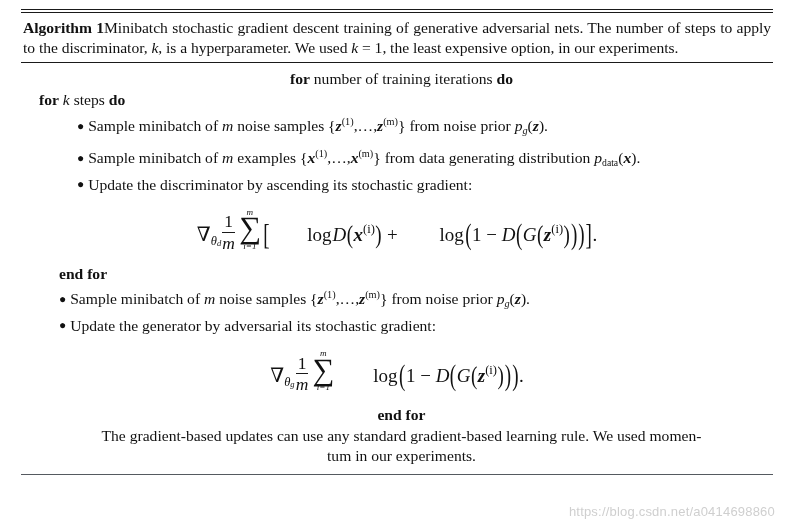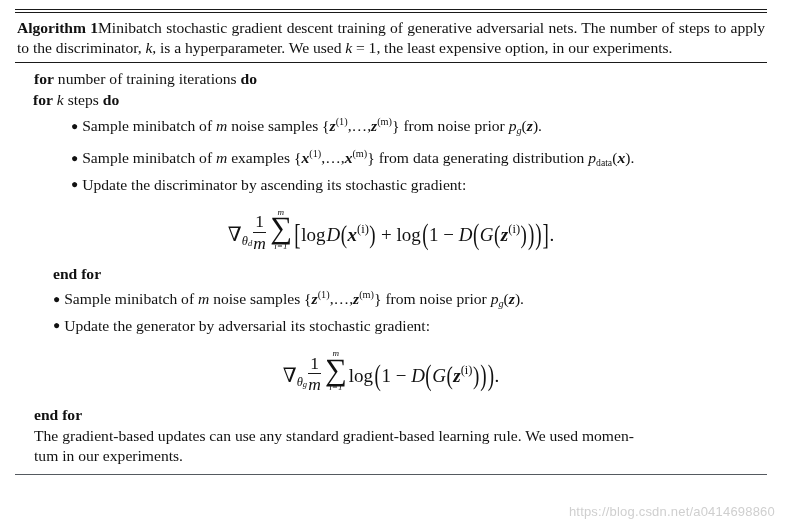--- a/index.html
+++ b/index.html
@@ -11,21 +11,21 @@
     width: 785px;
     height: 523px;
     overflow: hidden;
     font-family: "Liberation Serif", "DejaVu Serif", serif;
     color: #111111;
     position: relative;
   }
 
   .algorithm {
     position: absolute;
-    left: 15px;
+    left: 21px;
     top: 9px;
     width: 752px;
   }
 
   
   .rule-top {
     border-top: 1.6px solid #1a1a1a;
     border-bottom: 1.1px solid #1a1a1a;
     height: 1.5px;
     width: 100%;
@@ -56,21 +56,21 @@
   
   .body {
     padding: 6px 2px 2px 2px;
     font-size: 15.6px;
     line-height: 20.6px;
   }
 
   .line { white-space: nowrap; }
   .kw { font-weight: bold; }
 
-  .ind-0 { margin-left: 17px; }
+  .ind-0 { margin-left: 9px; text-align: center; }
   .ind-1 { margin-left: 16px; }
   .ind-2 { margin-left: 36px; }
 
   .bullet-item {
     margin-left: 54px;
     text-indent: -13px;
     padding-left: 13px;
     text-align: justify;
     max-width: 700px;
   }
@@ -165,21 +165,21 @@
     transform-origin: center;
     margin: 0 0.5px;
   }
   .delim-sm {
     display: inline-block;
     font-style: normal;
     transform: scaleY(1.32);
     transform-origin: center;
     margin: 0 0.5px;
   }
-  .opname { font-style: normal; padding-right: 1px; }
+  .opname { font-style: normal; padding-right: 1px; margin-left: 37px; }
 
   
   .watermark {
     position: absolute;
     right: 10px;
     bottom: 4px;
     font-family: "Liberation Sans", sans-serif;
     font-size: 13px;
     color: #cfcfcf;
     letter-spacing: 0.2px;

